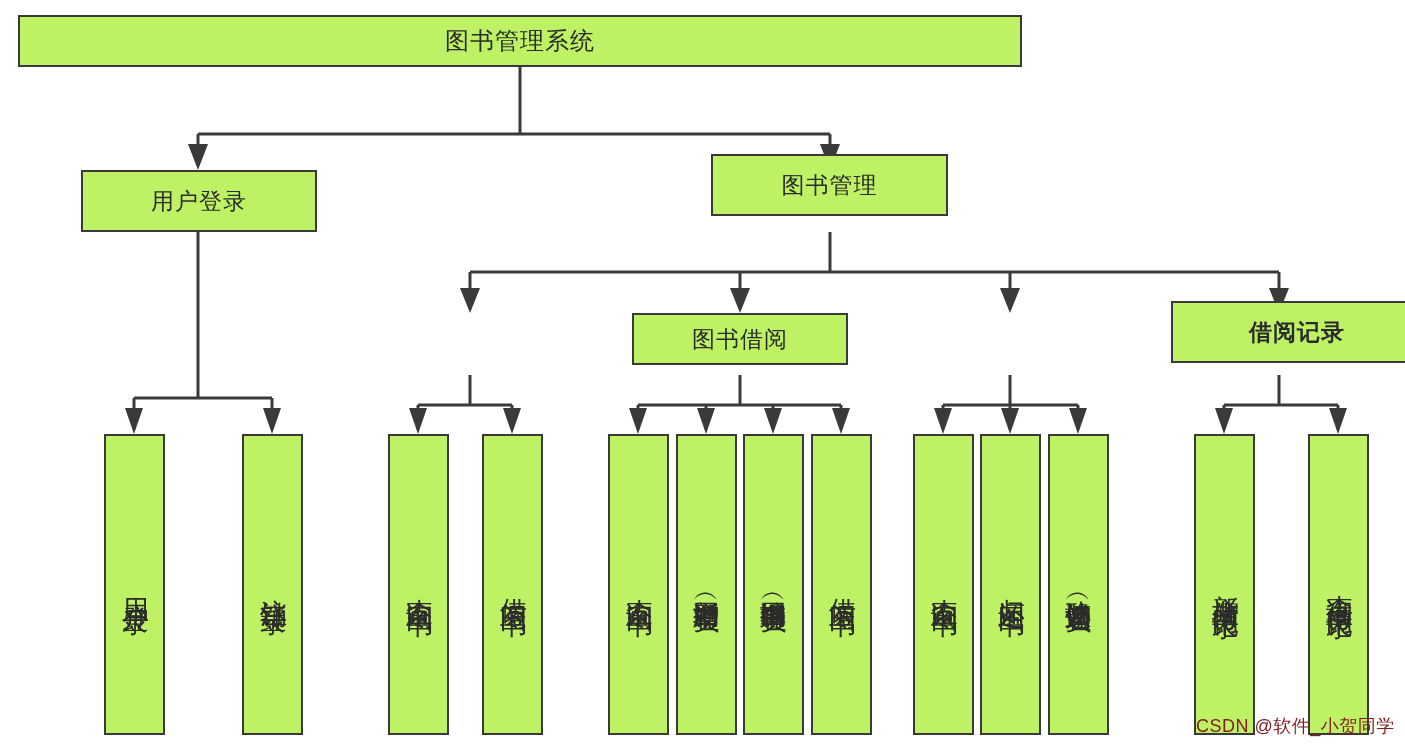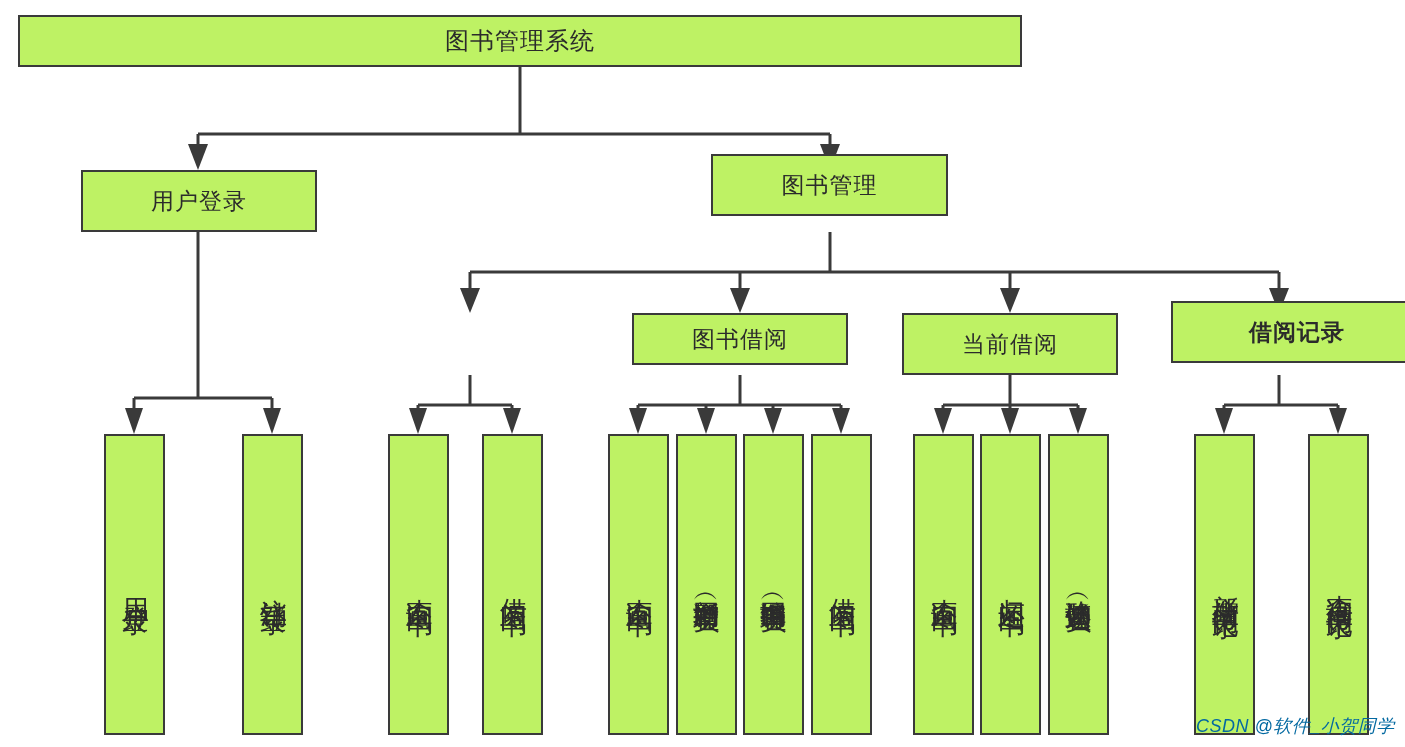--- a/index.html
+++ b/index.html
@@ -62,25 +62,24 @@
     line-height: 1.18;
     letter-spacing: 4px;
     white-space: nowrap;
   }
   .node.vert.long .lbl {
     font-size: 26px;
     letter-spacing: 1px;
   }
   .watermark {
     position: absolute;
-    color: #0369a1;
+    color: #7f1d1d;
     font-size: 18px;
     white-space: nowrap;
     letter-spacing: 0.5px;
-    font-style: italic;
   }
 </style>
 </head>
 <body>
 
 <div id="canvas">
 
   <svg class="wires" viewBox="0 0 1405 747">
     <g stroke="#3a3a3a" stroke-width="3" fill="none">
 
@@ -156,23 +155,20 @@
   <div class="node horiz" style="left:81px; top:170px; width:236px; height:62px;">
     <span class="lbl">用户登录</span>
   </div>
   <div class="node horiz" style="left:711px; top:154px; width:237px; height:62px;">
     <span class="lbl">图书管理</span>
   </div>
 
   <div class="node horiz" style="left:632px; top:313px; width:216px; height:52px;">
     <span class="lbl">图书借阅</span>
   </div>
-  <div class="node horiz" style="left:902px; top:313px; width:216px; height:62px;">
-    <span class="lbl">当前借阅</span>
-  </div>
   <div class="node horiz" style="left:1171px; top:301px; width:252px; height:62px;font-weight:bold;">
     <span class="lbl">借阅记录</span>
   </div>
 
   <div class="node vert" style="left:104px; top:434px; width:61px; height:301px;">
     <span class="lbl">用户登录</span>
   </div>
   <div class="node vert" style="left:242px; top:434px; width:61px; height:301px;">
     <span class="lbl">注销登录</span>
   </div>

